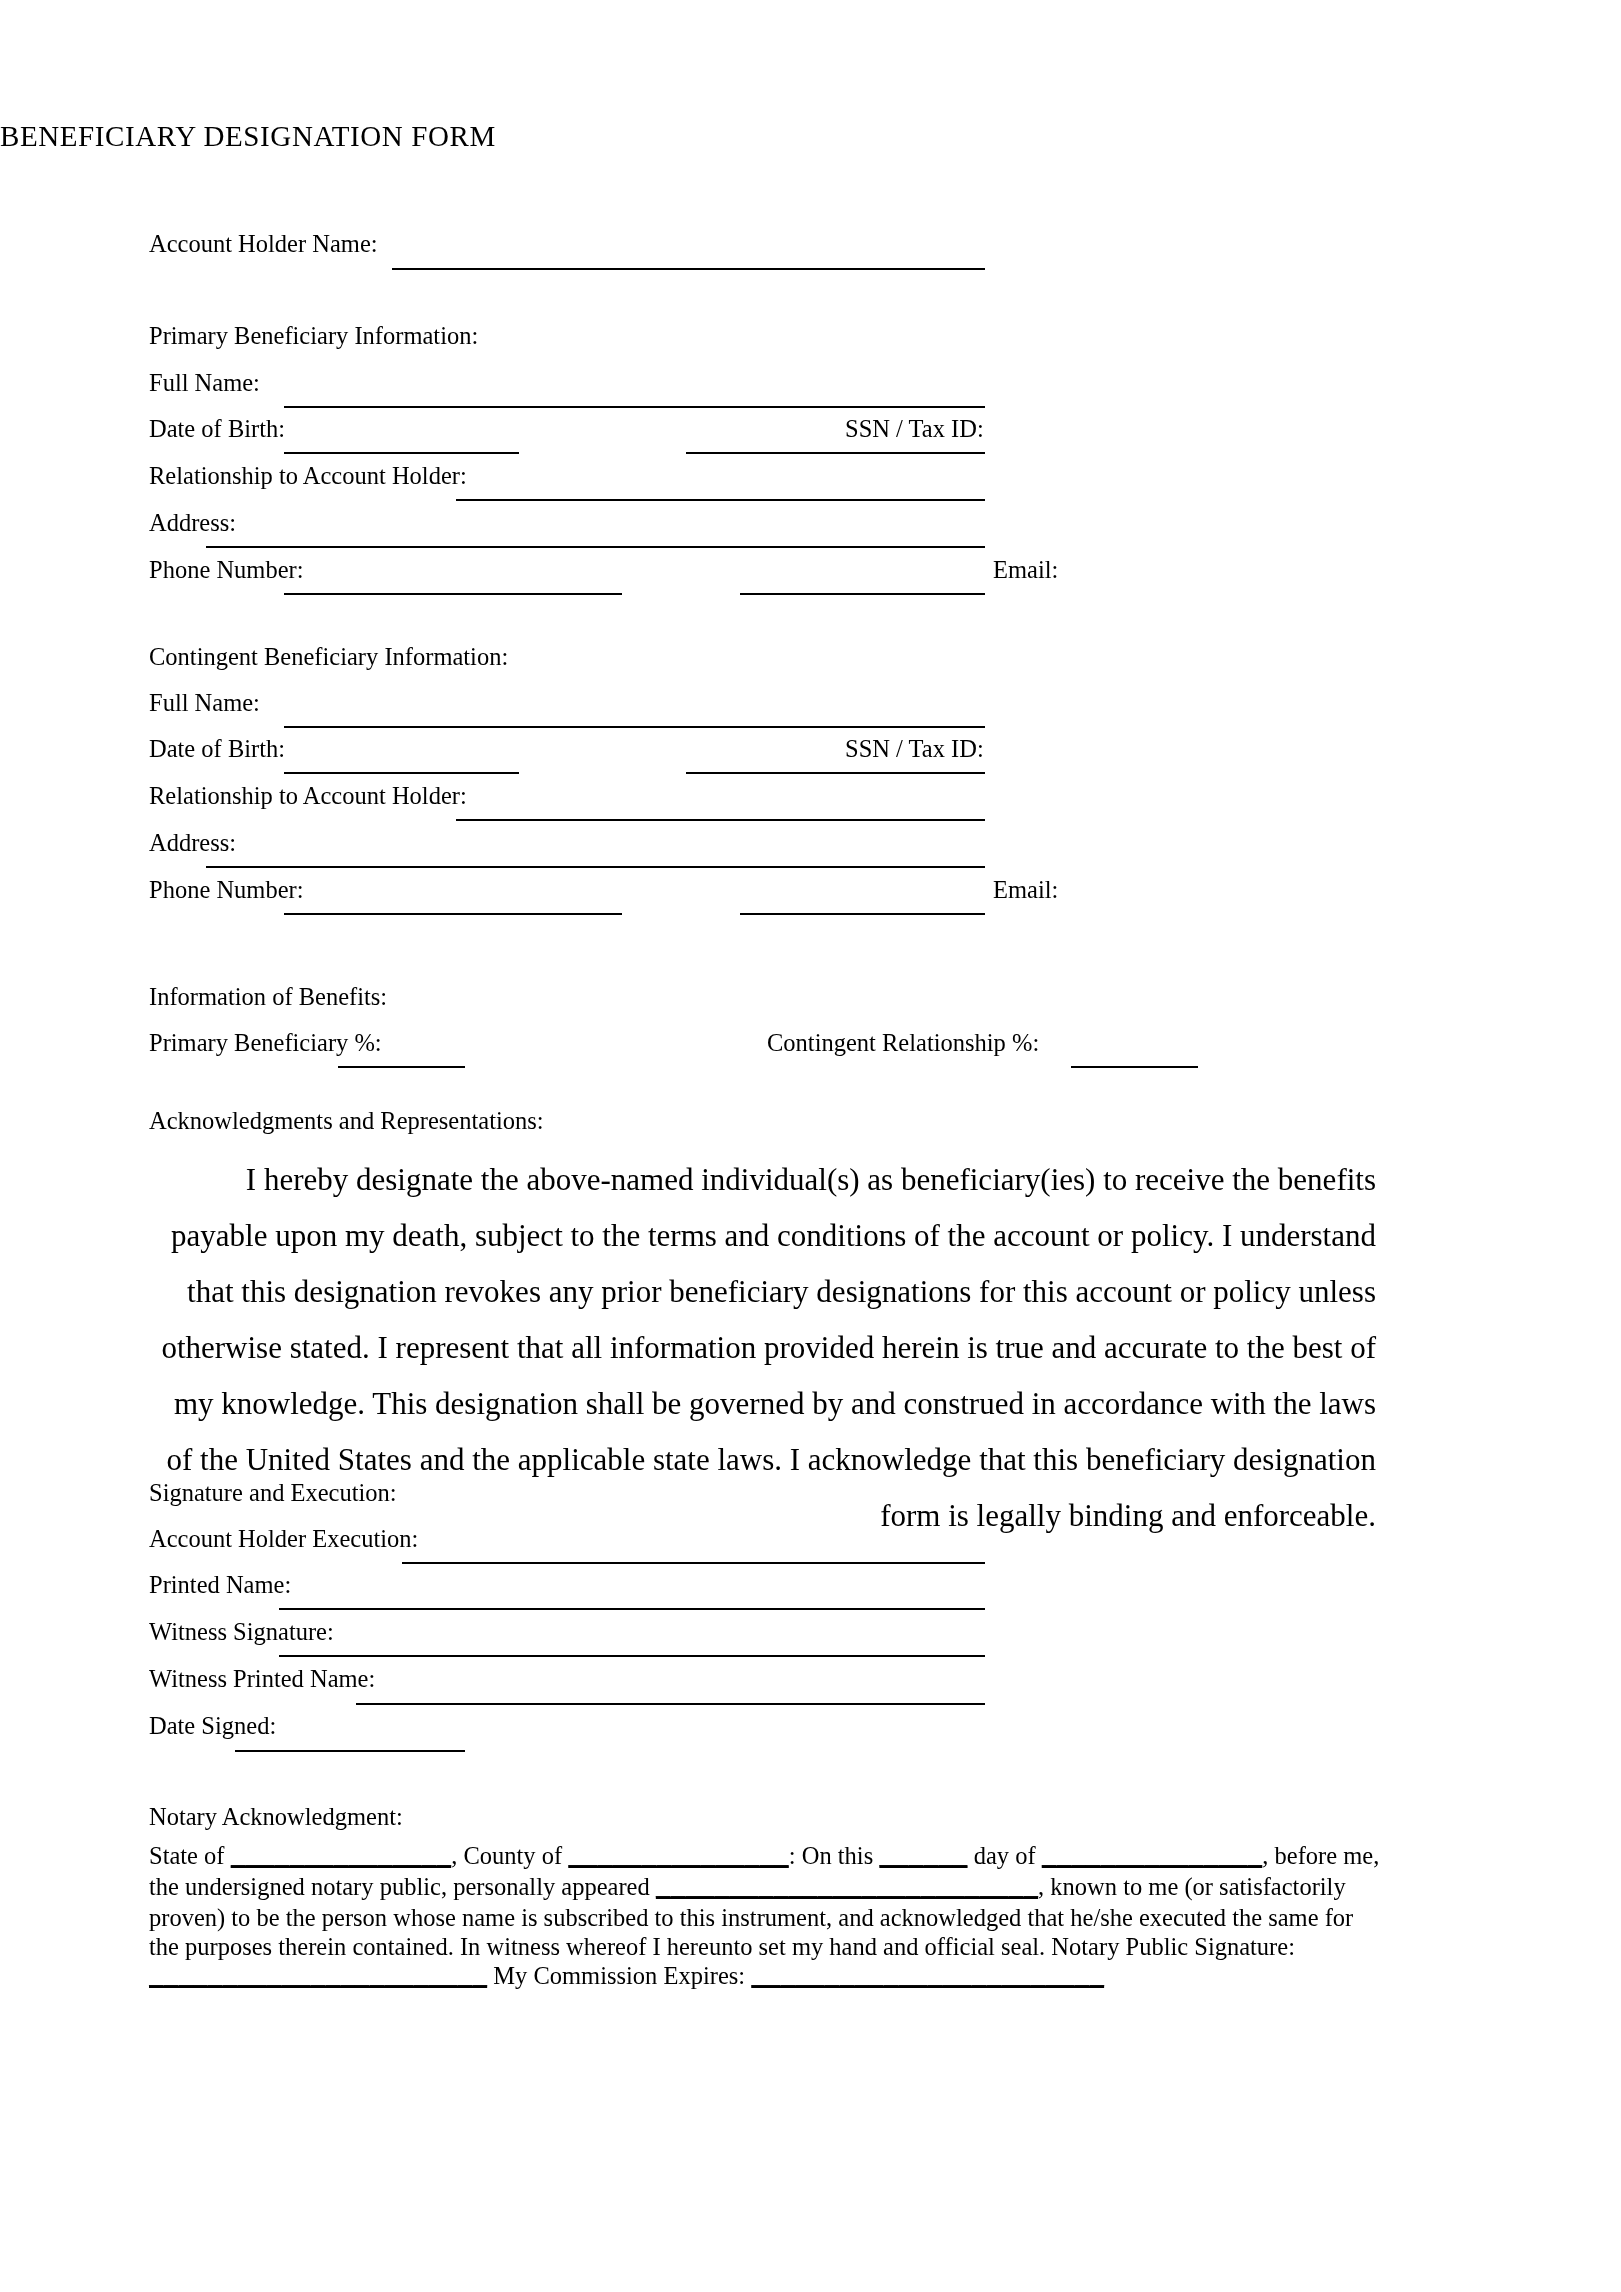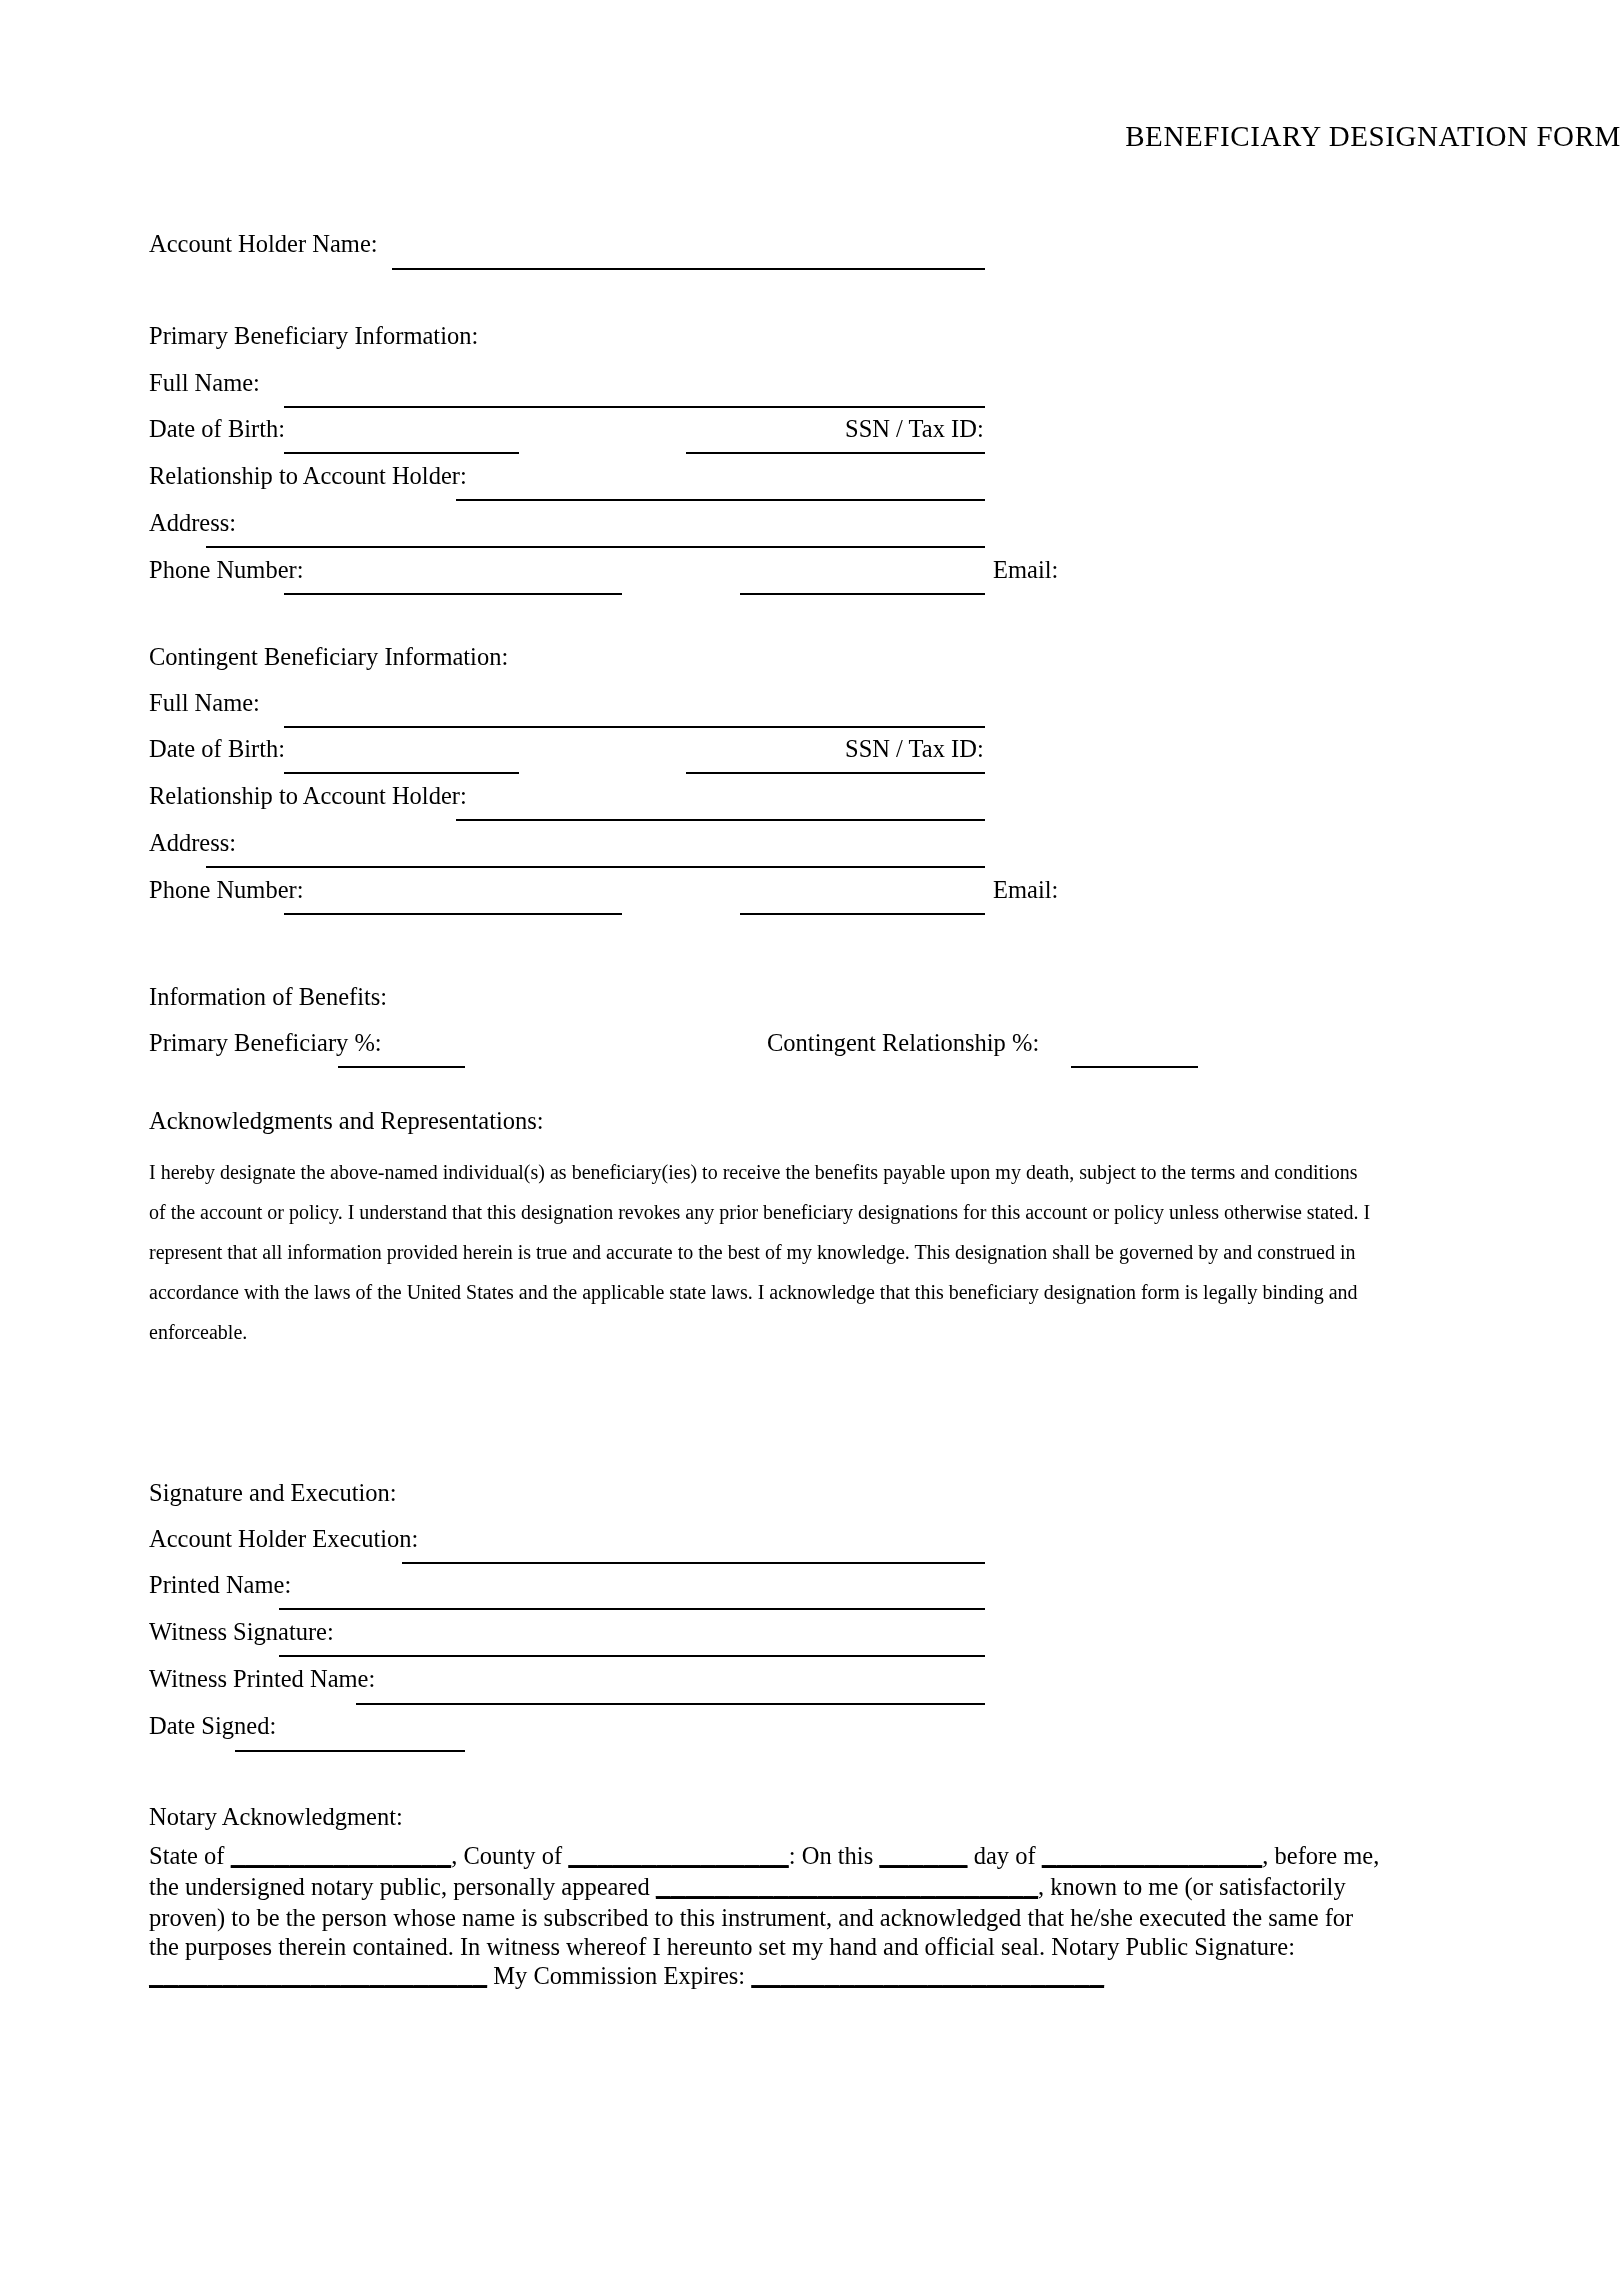--- a/index.html
+++ b/index.html
@@ -21,21 +21,21 @@
     left: 0; top: 0;
     width: 1621px;
     height: 2293px;
   }
 
   .doc-title {
     position: absolute;
     left: 0;
     top: 120px;
     width: 1621px;
-    text-align: right;
+    text-align: left;
     font-size: 29px;
     letter-spacing: 0.6px;
   }
 
   
   .row {
     position: absolute;
     left: 149px;
     height: 29px;
   }
@@ -61,23 +61,23 @@
     height: 0;
     border-bottom: 2.9px solid #000;
   }
 
   
   .ack-para {
     position: absolute;
     left: 149px;
     top: 1152px;
     width: 1227px;
-    font-size: 20px;
-    line-height: 40px;
-    text-align: left;
+    font-size: 31px;
+    line-height: 56px;
+    text-align: right;
   }
 
   
   .notary-block {
     position: absolute;
     left: 149px;
     top: 1841px;
     width: 1233px;
     font-size: 24.5px;
     line-height: 29px;

